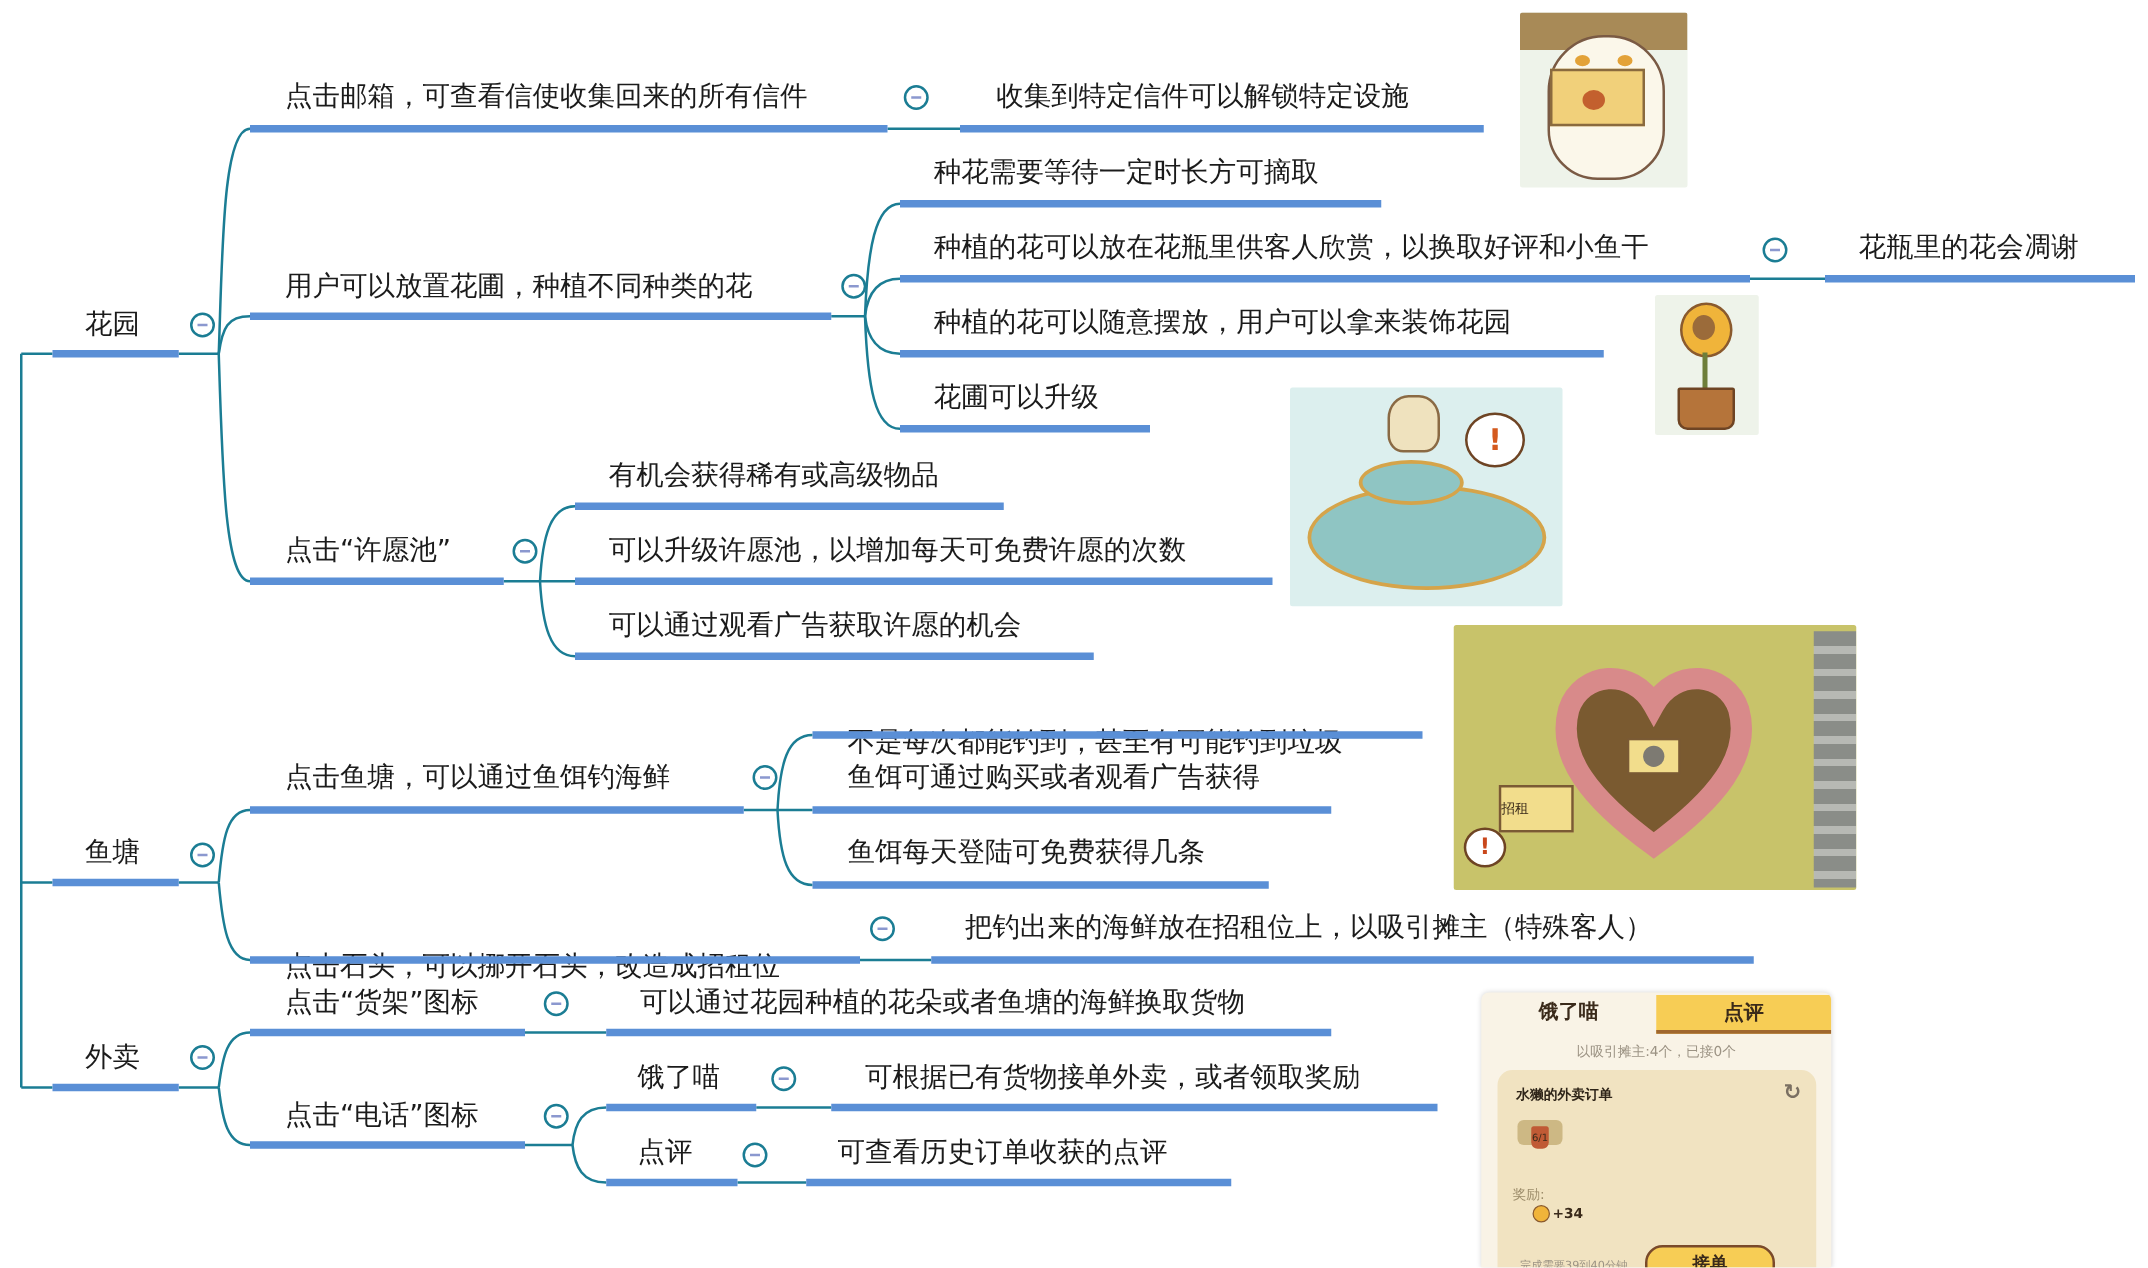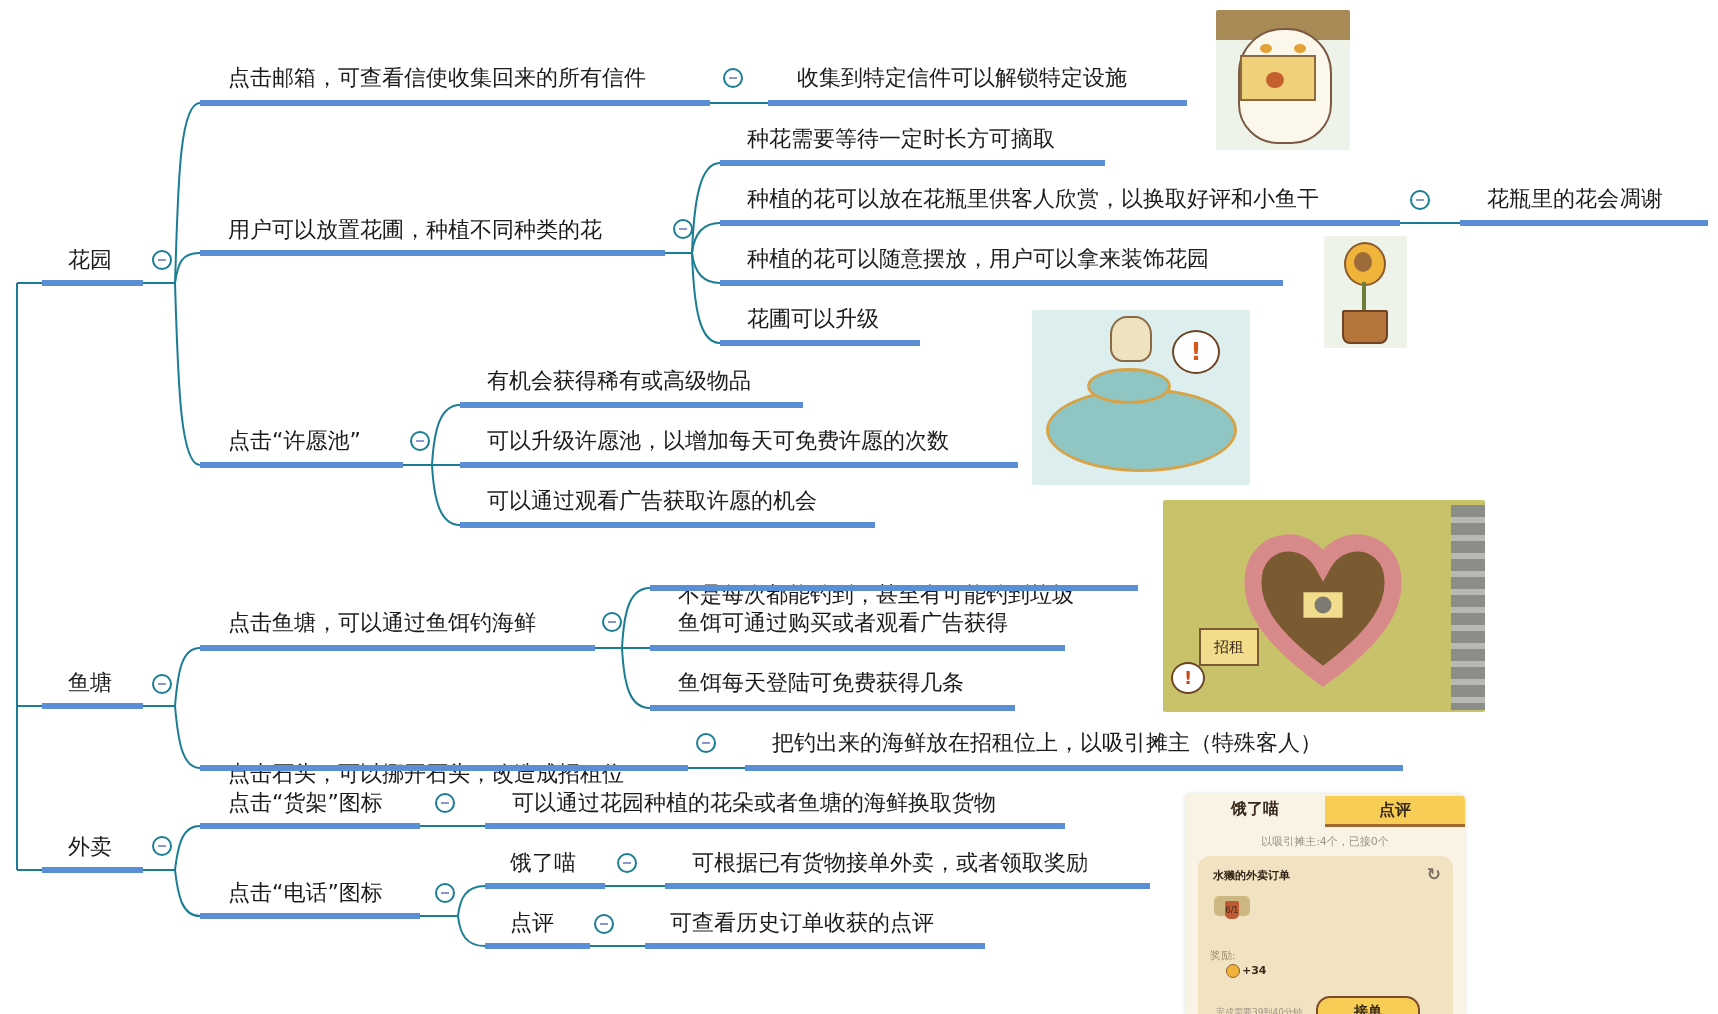--- a/index.html
+++ b/index.html
@@ -37,21 +37,21 @@
                    border:3px solid #d5a44a; border-radius:50%; }
   .fountain .cat { position:absolute; left:78px; top:6px; width:38px; height:42px; background:#efe2be;
                    border:2px solid #8a6a44; border-radius:40% 40% 30% 30%; }
   .fountain .bubble { position:absolute; left:140px; top:20px; width:44px; height:40px; background:#fff;
                       border:2px solid #6e4424; border-radius:50%; color:#d45a1e; font-weight:bold;
                       font-size:24px; text-align:center; line-height:40px; }
   
   .heart { left:1163px; top:500px; width:322px; height:212px; background:#c8c36a; }
   .heart .shape { position:absolute; left:75px; top:20px; width:170px; height:170px; }
   .heart .sign { position:absolute; left:36px; top:128px; width:56px; height:34px; background:#f2dd8c;
-                 border:2px solid #7a5a34; font-size:15px; text-align:center; line-height:34px; color:#3a2a1a; }
+                 border:2px solid #7a5a34; font-size:11px; line-height:34px; color:#3a2a1a; }
   .heart .fishes { position:absolute; right:0; top:5px; width:34px; height:205px;
                    background:repeating-linear-gradient(180deg,#8a8d88 0 12px,#b7b9b4 12px 18px); }
   .heart .bubble { position:absolute; left:8px; top:162px; width:30px; height:28px; background:#fff;
                    border:2px solid #6e4424; border-radius:50%; color:#c9471b; font-weight:bold;
                    font-size:18px; text-align:center; line-height:28px; }
   
   .phone { position:absolute; left:1185px; top:794px; width:280px; height:220px; background:#f9f3e6;
            border-radius:6px 6px 0 0; box-shadow:0 0 4px rgba(0,0,0,0.15); overflow:hidden; }
   .phone .tab1 { position:absolute; left:0; top:0; width:140px; height:30px; text-align:center;
                  font-size:16px; font-weight:bold; line-height:30px; color:#3a2a1a; }

